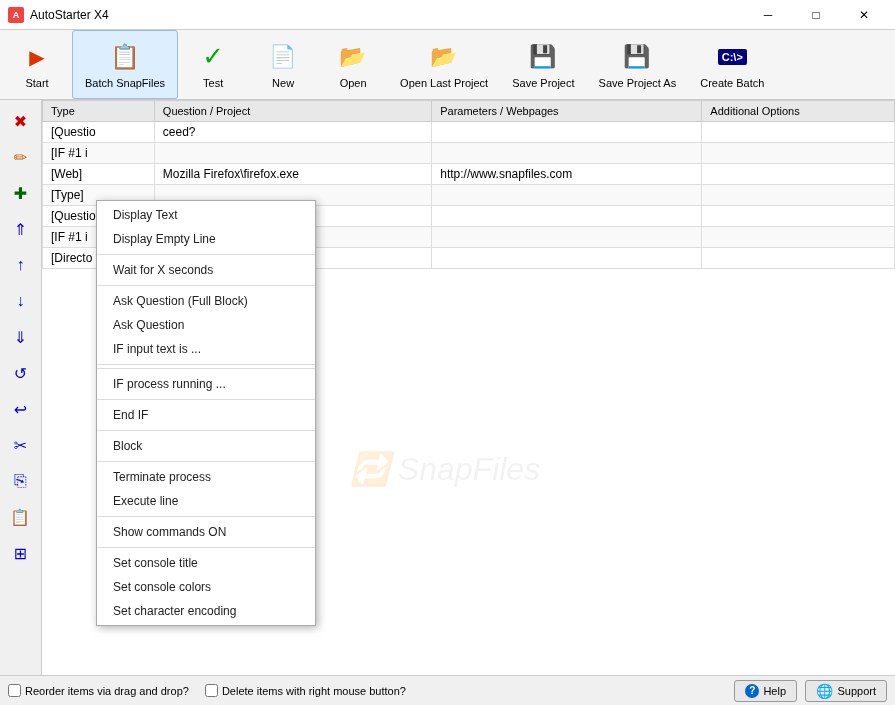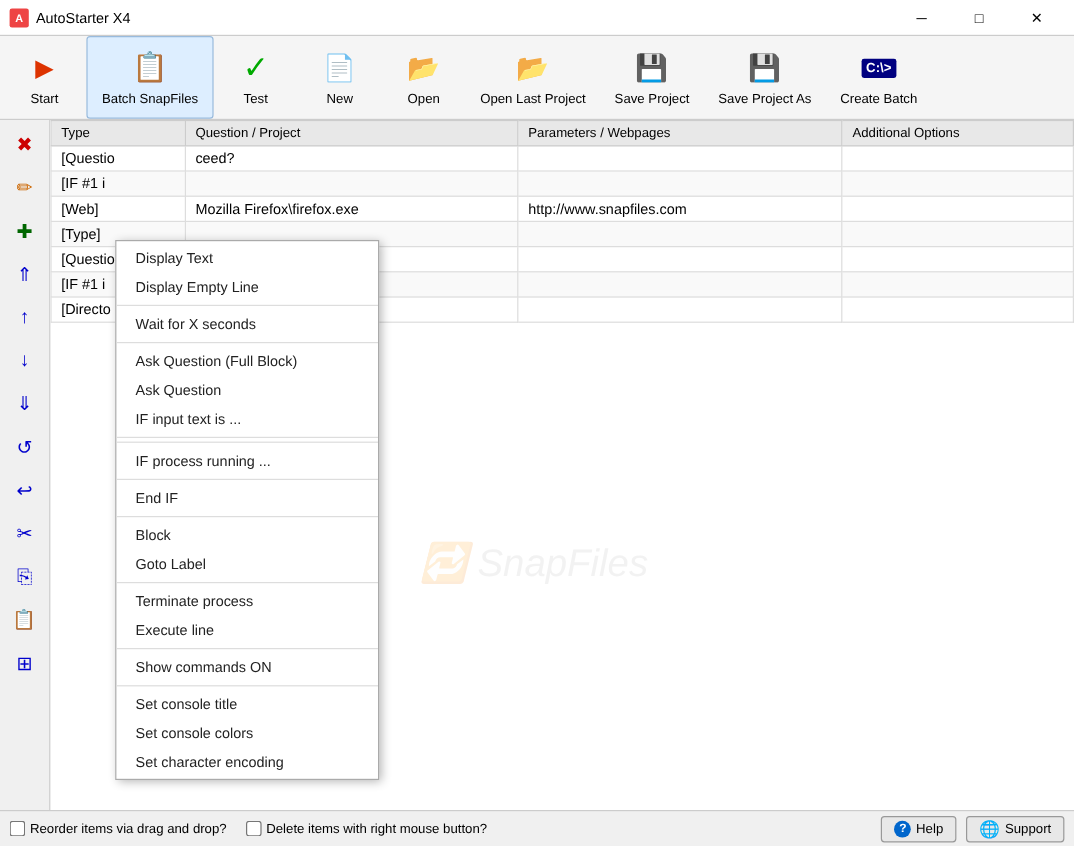--- a/index.html
+++ b/index.html
@@ -298,21 +298,20 @@
       <div class="menu-item">Ask Question (Full Block)</div>
       <div class="menu-item">Ask Question</div>
       <div class="menu-item">IF input text is ...</div>
       <div class="menu-separator"></div>
       <div class="menu-separator"></div>
       <div class="menu-item">IF process running ...</div>
       <div class="menu-separator"></div>
       <div class="menu-item">End IF</div>
       <div class="menu-separator"></div>
       <div class="menu-item">Block</div>
-      <div class="menu-item">Goto Label</div>
       <div class="menu-separator"></div>
       <div class="menu-item">Terminate process</div>
       <div class="menu-item">Execute line</div>
       <div class="menu-separator"></div>
       <div class="menu-item">Show commands ON</div>
       <div class="menu-separator"></div>
       <div class="menu-item">Set console title</div>
       <div class="menu-item">Set console colors</div>
       <div class="menu-item">Set character encoding</div>
     </div>

